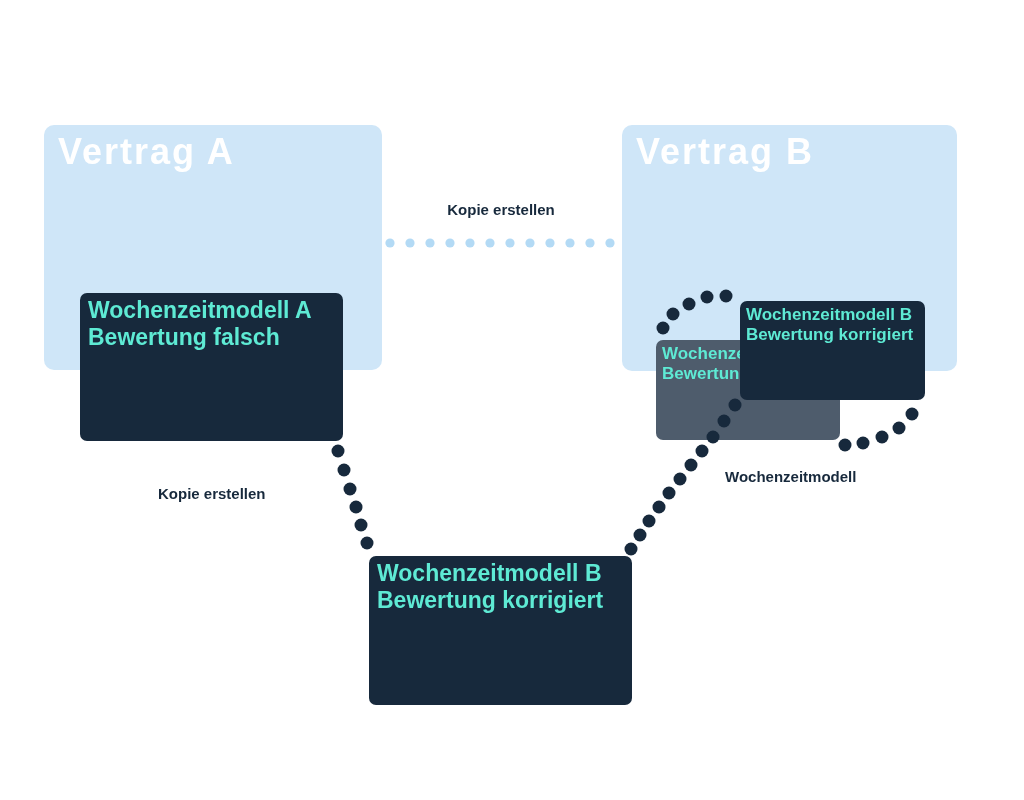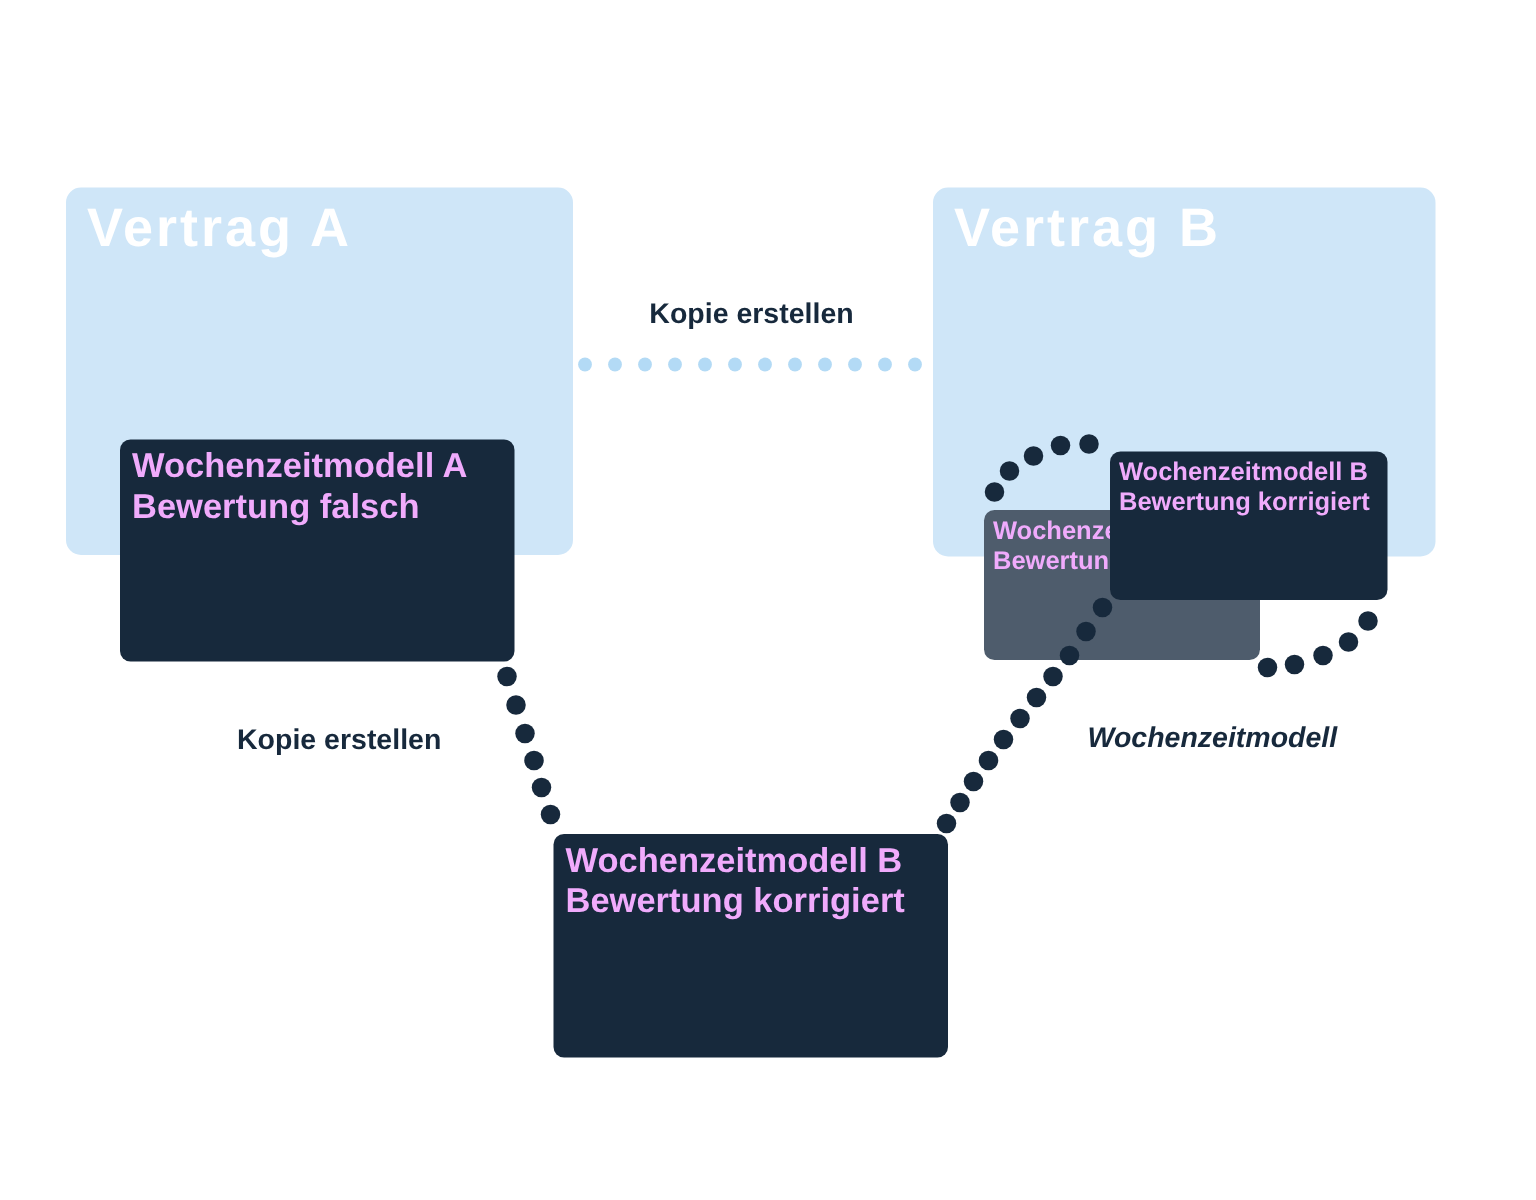--- a/index.html
+++ b/index.html
@@ -25,21 +25,21 @@
     color: #ffffff;
     font-weight: bold;
     font-size: 36px;
     letter-spacing: 2px;
     padding: 6px 0 0 14px;
     white-space: nowrap;
   }
   .card {
     position: absolute;
     background: #17293c;
-    color: #f0abfc;
+    color: #5eead4;
     font-weight: bold;
     border-radius: 7px;
     overflow: hidden;
   }
   .card.large {
     font-size: 23px;
     line-height: 27px;
     padding: 4px 8px;
   }
   .card.small {
@@ -50,21 +50,21 @@
   .card.slate {
     background: #4e5c6c;
   }
   .card .card-line {
     white-space: nowrap;
   }
   .diagram-label {
     position: absolute;
     color: #17293c;
     font-weight: bold;
-    font-size: 19px;
+    font-size: 15px;
     line-height: 27px;
     z-index: 5;
     white-space: nowrap;
   }
   .z2 { z-index: 2; }
   .z3 { z-index: 3; }
   .connector-layer {
     position: absolute;
     left: 0;
     top: 0;
@@ -102,21 +102,21 @@
 
   <div class="card large z2" style="left:369px; top:556px; width:247px; height:141px;">
     <div class="card-line">Wochenzeitmodell B</div>
     <div class="card-line">Bewertung korrigiert</div>
   </div>
 
   <div class="diagram-label" style="left:380px; top:196px; width:242px; text-align:center;">Kopie erstellen</div>
 
   <div class="diagram-label" style="left:158px; top:480px;">Kopie erstellen</div>
 
-  <div class="diagram-label" style="left:725px; top:479px;font-style:italic;">
+  <div class="diagram-label" style="left:725px; top:463px;">
     <div>Wochenzeitmodell</div>
   </div>
 
   <svg class="connector-layer" width="1024" height="800" viewBox="0 0 1024 800">
 
     <g fill="#b3daf5">
       <circle cx="390" cy="243" r="4.6"></circle>
         <circle cx="410" cy="243" r="4.6"></circle>
       <circle cx="430" cy="243" r="4.6"></circle>
         <circle cx="450" cy="243" r="4.6"></circle>

